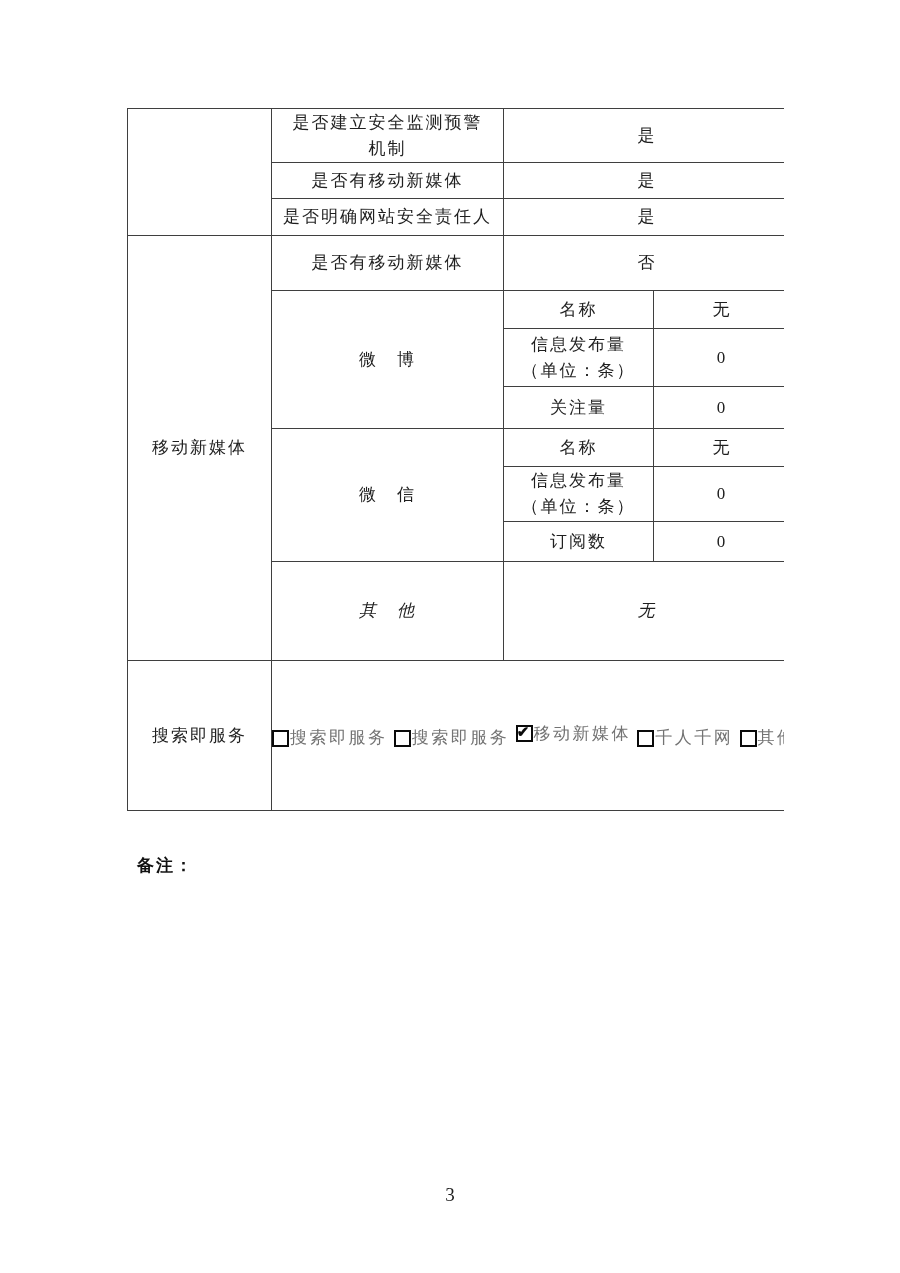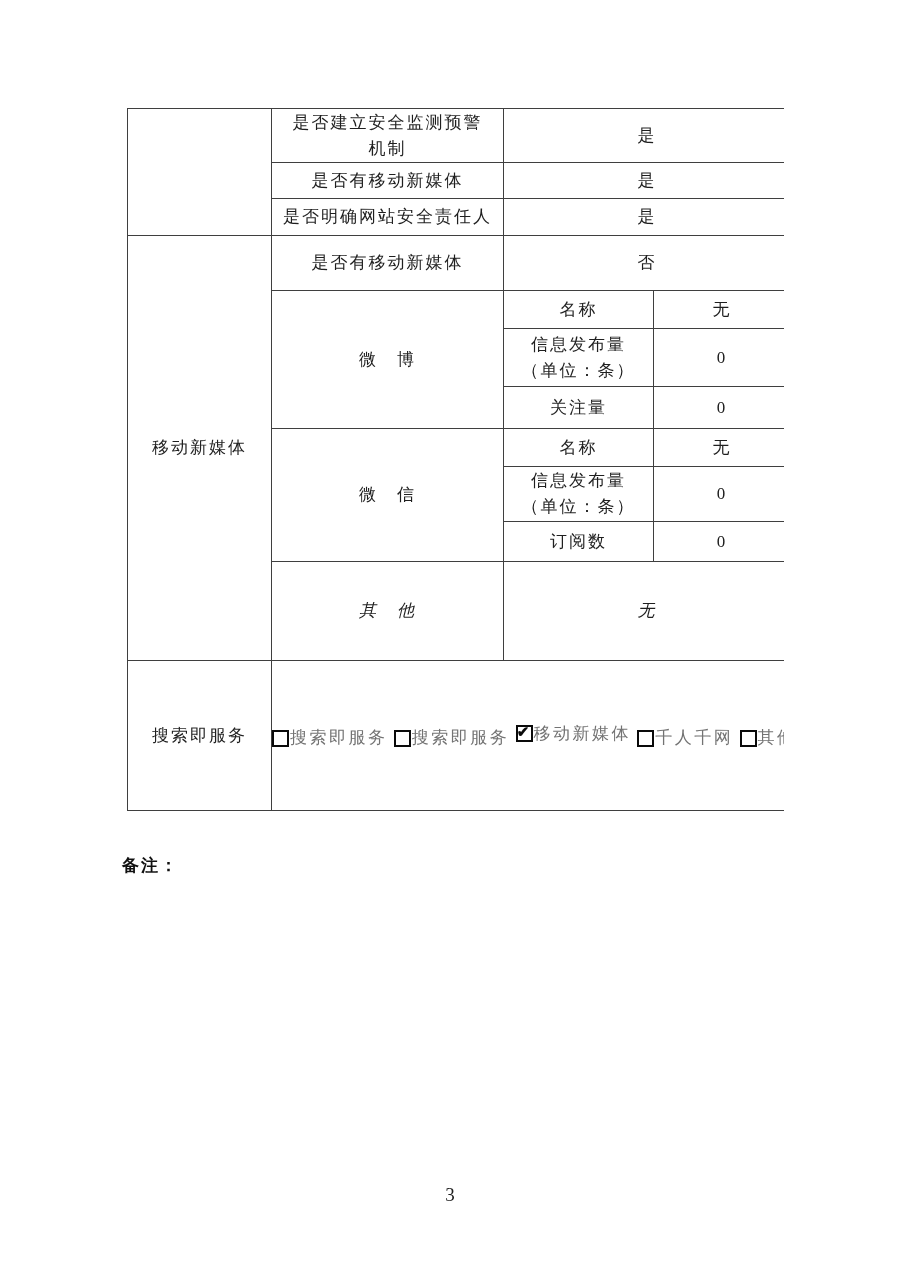--- a/index.html
+++ b/index.html
@@ -78,21 +78,21 @@
     color: #0a0a0a;
     transform: translateY(-1px);
   }
   .cb-label {
     font-size: 17px;
     letter-spacing: 2.5px;
     color: #737373;
   }
   .notes {
     position: absolute;
-    left: 122px;
+    left: 137px;
     top: 854px;
     font-size: 17px;
     font-weight: bold;
     letter-spacing: 2px;
     color: #111111;
   }
   .page-number {
     position: absolute;
     left: 0;
     top: 1184px;

